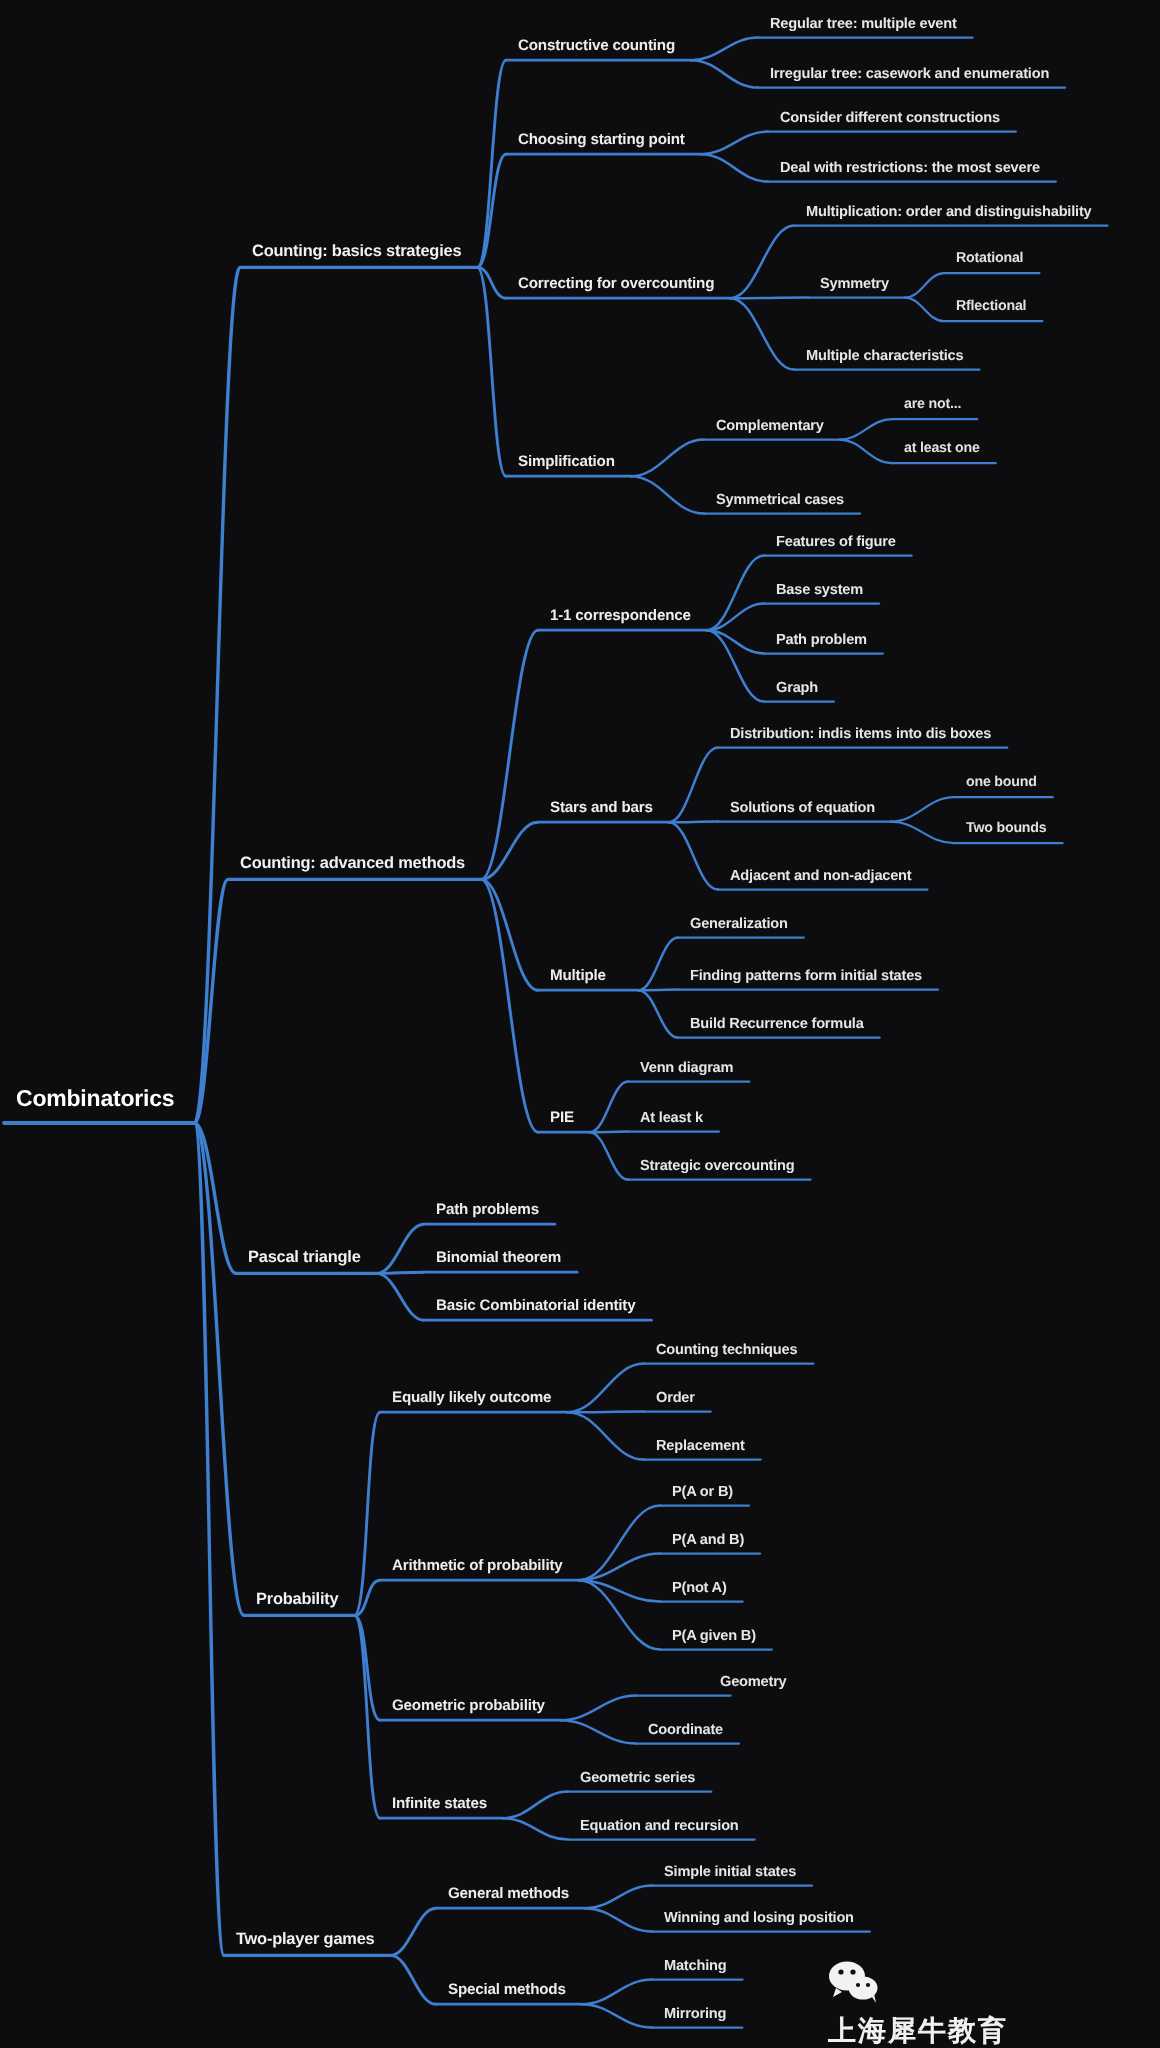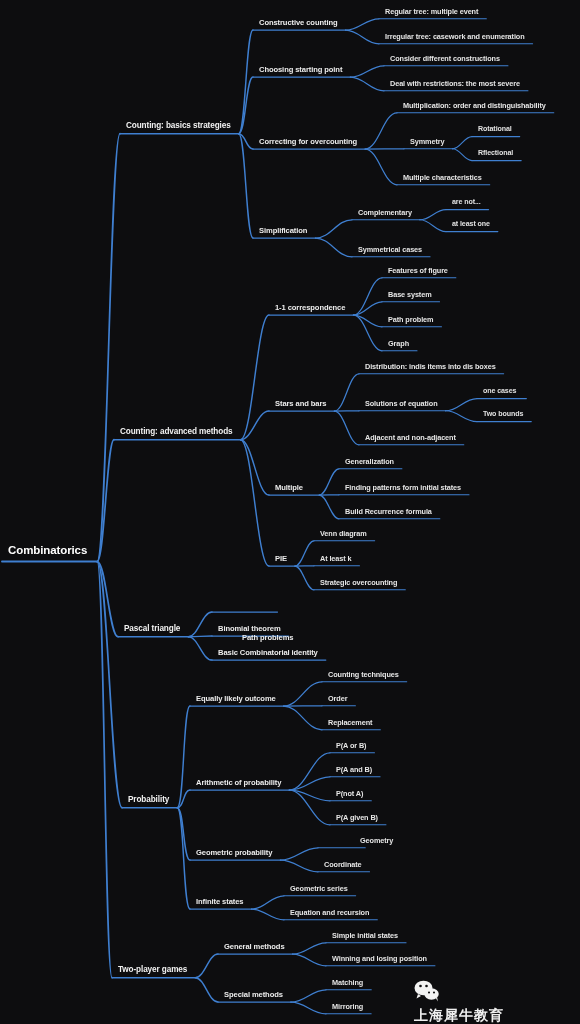--- a/index.html
+++ b/index.html
@@ -261,33 +261,33 @@
       <div class="node lvl3" style="left: 358px; top: 246px;">Symmetrical cases</div>
       <div class="node lvl1" style="left: 120px; top: 428px;">Counting: advanced methods</div>
       <div class="node lvl2" style="left: 275px; top: 304px;">1-1 correspondence</div>
       <div class="node lvl3" style="left: 388px; top: 267px;">Features of figure</div>
       <div class="node lvl3" style="left: 388px; top: 291px;">Base system</div>
       <div class="node lvl3" style="left: 388px; top: 316px;">Path problem</div>
       <div class="node lvl3" style="left: 388px; top: 340px;">Graph</div>
       <div class="node lvl2" style="left: 275px; top: 400px;">Stars and bars</div>
       <div class="node lvl3" style="left: 365px; top: 363px;">Distribution: indis items into dis boxes</div>
       <div class="node lvl3" style="left: 365px; top: 400px;">Solutions of equation</div>
-      <div class="node lvl4" style="left: 483px; top: 388px;">one cases</div>
+      <div class="node lvl4" style="left: 483px; top: 388px;">one bound</div>
       <div class="node lvl4" style="left: 483px; top: 411px;">Two bounds</div>
       <div class="node lvl3" style="left: 365px; top: 434px;">Adjacent and non-adjacent</div>
       <div class="node lvl2" style="left: 275px; top: 484px;">Multiple</div>
       <div class="node lvl3" style="left: 345px; top: 484px;">Finding patterns form initial states</div>
       <div class="node lvl3" style="left: 345px; top: 458px;">Generalization</div>
       <div class="node lvl3" style="left: 345px; top: 508px;">Build Recurrence formula</div>
       <div class="node lvl2" style="left: 275px; top: 555px;">PIE</div>
       <div class="node lvl3" style="left: 320px; top: 530px;">Venn diagram</div>
       <div class="node lvl3" style="left: 320px; top: 555px;">At least k</div>
       <div class="node lvl3" style="left: 320px; top: 579px;">Strategic overcounting</div>
       <div class="node lvl1" style="left: 124px; top: 625px;">Pascal triangle</div>
-      <div class="node lvl2" style="left: 218px; top: 634px; margin-left: 24px;">Path problems</div>
+      <div class="node lvl2" style="left: 218px; top: 601px;">Path problems</div>
       <div class="node lvl2" style="left: 218px; top: 625px;">Binomial theorem</div>
       <div class="node lvl2" style="left: 218px; top: 649px;">Basic Combinatorial identity</div>
       <div class="node lvl1" style="left: 128px; top: 796px;">Probability</div>
       <div class="node lvl2" style="left: 196px; top: 695px;">Equally likely outcome</div>
       <div class="node lvl3" style="left: 328px; top: 671px;">Counting techniques</div>
       <div class="node lvl3" style="left: 328px; top: 695px;">Order</div>
       <div class="node lvl3" style="left: 328px; top: 719px;">Replacement</div>
       <div class="node lvl2" style="left: 196px; top: 779px;">Arithmetic of probability</div>
       <div class="node lvl3" style="left: 336px; top: 742px;">P(A or B)</div>
       <div class="node lvl3" style="left: 336px; top: 766px;">P(A and B)</div>

